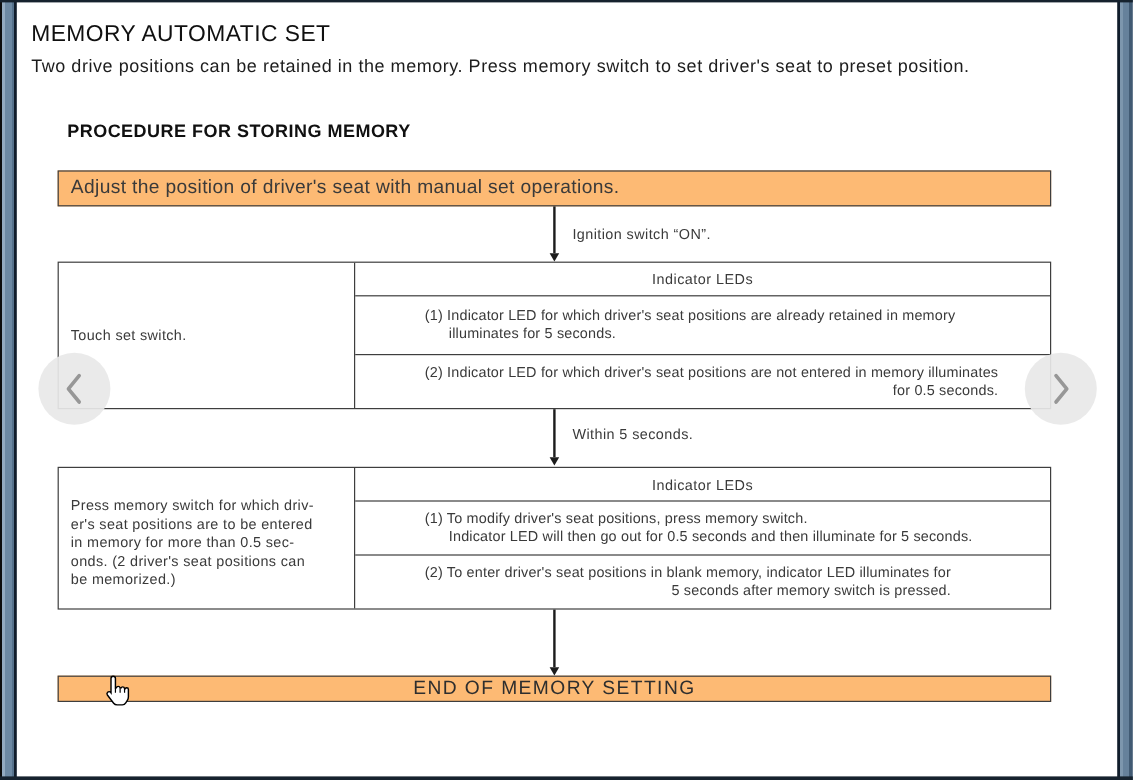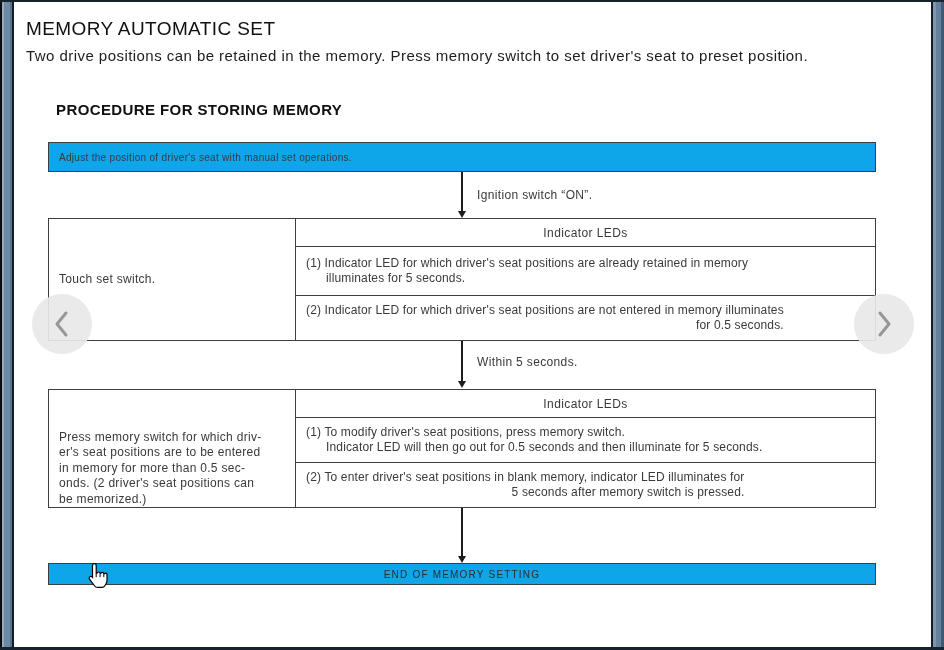--- a/index.html
+++ b/index.html
@@ -28,55 +28,55 @@
   .page-subtitle{
     position:absolute;left:26px;top:47px;margin:0;
     font-size:15px;color:#1d1d1d;letter-spacing:0.45px;white-space:nowrap;
   }
   .section-heading{
     position:absolute;left:56px;top:101px;margin:0;
     font-size:15px;font-weight:bold;color:#101010;letter-spacing:0.4px;
   }
 
   .fbox{
-    position:absolute;box-sizing:border-box;border:1px solid #3e3e3e;background:#0ea5e9;
+    position:absolute;box-sizing:border-box;border:1px solid #3e3e3e;background:#fdba74;
     display:flex;align-items:center;
-    font-size:10px;letter-spacing:0.3px;color:#3a3a3a;
+    font-size:16px;letter-spacing:0.3px;color:#3a3a3a;
   }
   .fbox.step1{left:48px;top:142px;width:828px;height:30px;padding-left:10px;}
   .fbox.endbox{left:48px;top:563px;width:828px;height:22px;justify-content:center;letter-spacing:1.2px;color:#2e2e2e;}
 
   .ftable{
     position:absolute;box-sizing:border-box;border:1px solid #3e3e3e;background:#fff;
     display:flex;font-size:12px;letter-spacing:0.15px;color:#3a3a3a;
   }
   .ftable.t1{left:48px;top:218px;width:828px;height:123px;}
   .ftable.t2{left:48px;top:389px;width:828px;height:119px;}
   .left-cell{
     width:247px;box-sizing:border-box;border-right:1px solid #3e3e3e;
     display:flex;align-items:center;padding-left:10px;padding-right:6px;
     letter-spacing:0.3px;
   }
-  .ftable.t2 .left-cell{align-items:flex-end;padding-top:9px;}
+  .ftable.t2 .left-cell{align-items:center;padding-top:9px;}
   .left-cell span{white-space:pre-line;line-height:15.5px;}
   .right-col{flex:1;display:flex;flex-direction:column;min-width:0;}
   .thead{
     height:28px;box-sizing:border-box;border-bottom:1px solid #3e3e3e;
     display:flex;align-items:center;justify-content:center;letter-spacing:0.4px;
   }
   .trow{
     box-sizing:border-box;border-bottom:1px solid #3e3e3e;
     display:flex;align-items:center;padding:2px 0 2px 10px;overflow:visible;
   }
   .trow:last-child{border-bottom:none;flex:1;text-align:right;}
   .ftable.t1 .trow.r1{height:49px;}
   .ftable.t2 .trow.r1{height:45px;}
   .trow span{
     display:block;white-space:pre-line;line-height:15.5px;
-    padding-left:20px;text-indent:-20px;
+    padding-left:20px;text-indent:-20px;margin-left:48px;
   }
 
   .varrow{position:absolute;left:461px;width:2px;background:#1c1c1c;z-index:1;}
   .varrow::after{
     content:"";position:absolute;bottom:-7px;left:-3px;
     width:0;height:0;border-left:4px solid transparent;border-right:4px solid transparent;
     border-top:7px solid #1c1c1c;
   }
   .varrow.a1{top:172px;height:39px;}
   .varrow.a2{top:341px;height:40px;}

